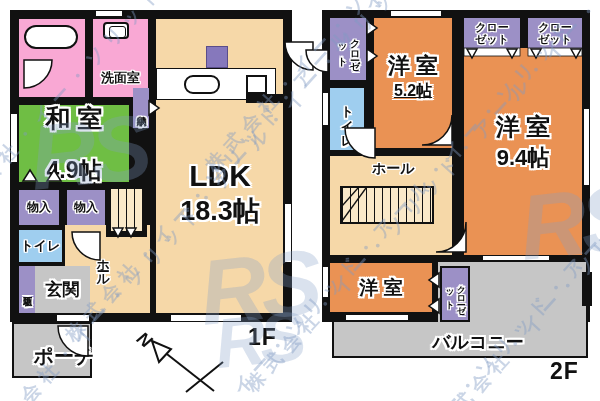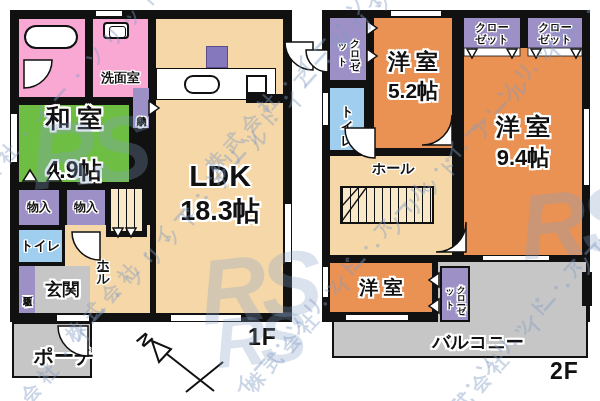--- a/index.html
+++ b/index.html
@@ -129,21 +129,21 @@
       <span class="v2col ols" style="font-size:10px;height:36px;">クローゼット</span>
     </div>
 
     <div class="room lblue" style="left:330px;top:88px;width:34px;height:62px;">
       <span class="vert ols" style="font-size:13px;">トイレ</span>
     </div>
 
     <div class="room orange" style="left:374px;top:18px;width:78px;height:130px;">
       <div style="margin-top:-14px;">
         <div class="ol" style="font-size:22px;">洋 室</div>
-        <div class="ol rsize" style="font-size:21px;">5.2帖</div>
+        <div class="ol rsize" style="font-size:16px;text-decoration:underline;">5.2帖</div>
       </div>
     </div>
 
     <div class="room purple" style="left:464px;top:18px;width:56px;height:30px;">
       <span class="wrap3 ols" style="font-size:11px;text-align:center;">クロー ゼット</span>
     </div>
     <div class="room purple" style="left:528px;top:18px;width:54px;height:30px;">
       <span class="wrap3 ols" style="font-size:11px;text-align:center;">クロー ゼット</span>
     </div>
 

